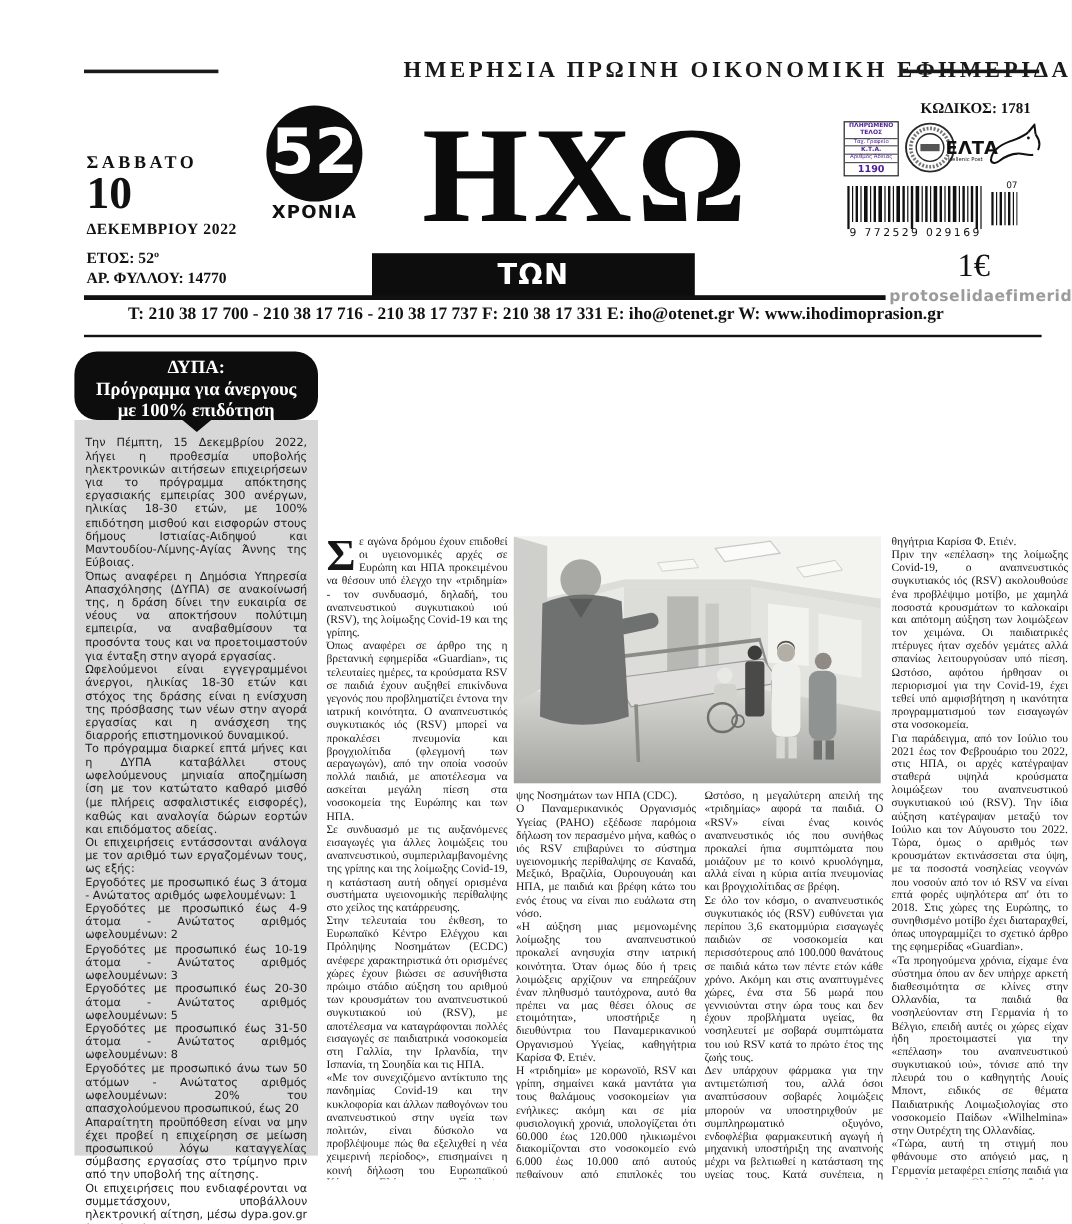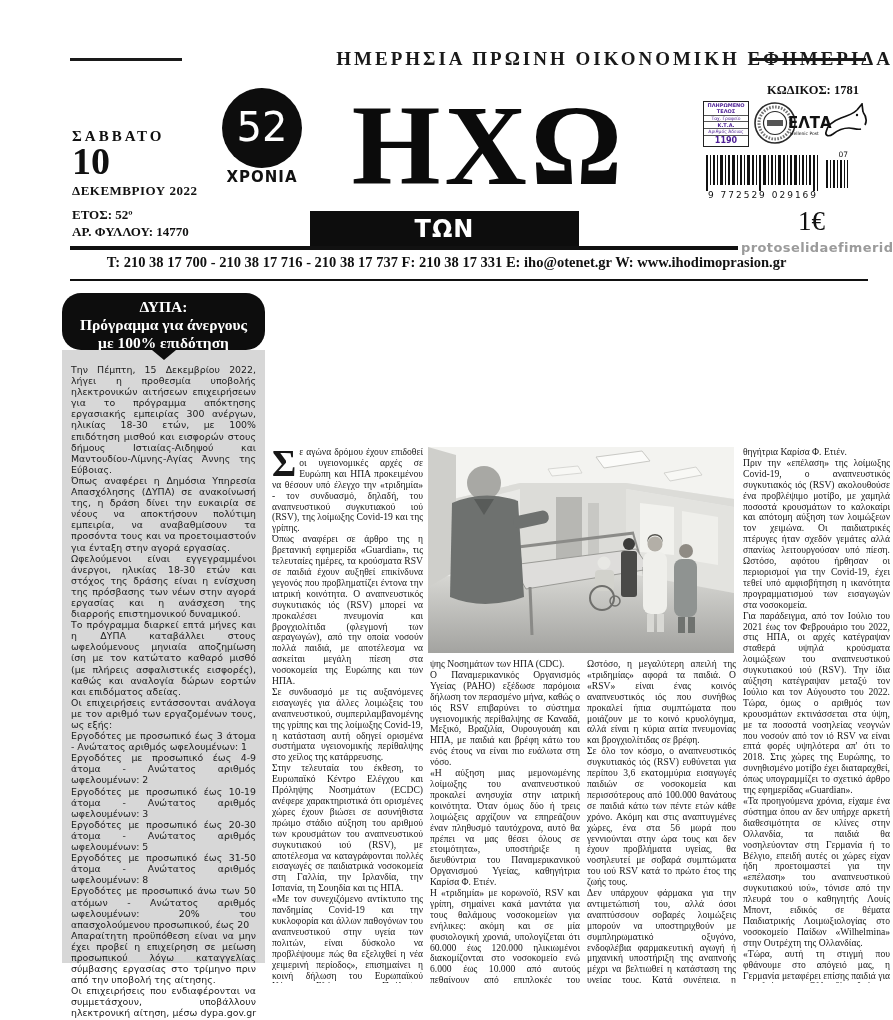--- a/index.html
+++ b/index.html
@@ -14,21 +14,21 @@
   .rule-left{left:70px;width:112px;}
   .rule-right{left:752px;width:114px;}
 
   .day-name{top:128px;left:72px;font-size:15px;letter-spacing:3px;font-weight:bold;}
   .day-number{top:142px;left:72px;font-size:38px;font-weight:bold;line-height:1;}
   .month-year{top:183px;left:72px;font-size:13px;font-weight:bold;letter-spacing:0.5px;}
   .year-label{top:207px;left:72px;font-size:13px;font-weight:bold;}
   .issue-label{top:224px;left:72px;font-size:13px;font-weight:bold;}
 
   .anniv{top:88px;left:222px;width:80px;height:80px;border-radius:50%;background:#0d0d0d;
-         color:#fff;text-align:center;font-weight:normal;font-size:40px;line-height:78px;
+         color:#fff;text-align:center;font-weight:bold;font-size:52px;line-height:78px;
          font-family:"DejaVu Sans",sans-serif;}
   .anniv-word{top:168px;left:218px;width:88px;text-align:center;font-size:15px;font-weight:bold;
               font-family:"DejaVu Sans",sans-serif;letter-spacing:1px;}
 
   .paper-logo{top:88px;left:300px;width:326px;text-align:right;font-size:114px;font-weight:bold;
               line-height:1.02;letter-spacing:4px;color:#0b0b0b;font-family:"Liberation Serif",serif;}
   .logo-sub-bar{top:211px;left:310px;width:269px;height:37px;background:#0d0d0d;color:#fff;
                 text-align:center;font-family:"DejaVu Sans",sans-serif;font-weight:bold;
                 font-size:24px;line-height:37px;letter-spacing:1px;}
 

